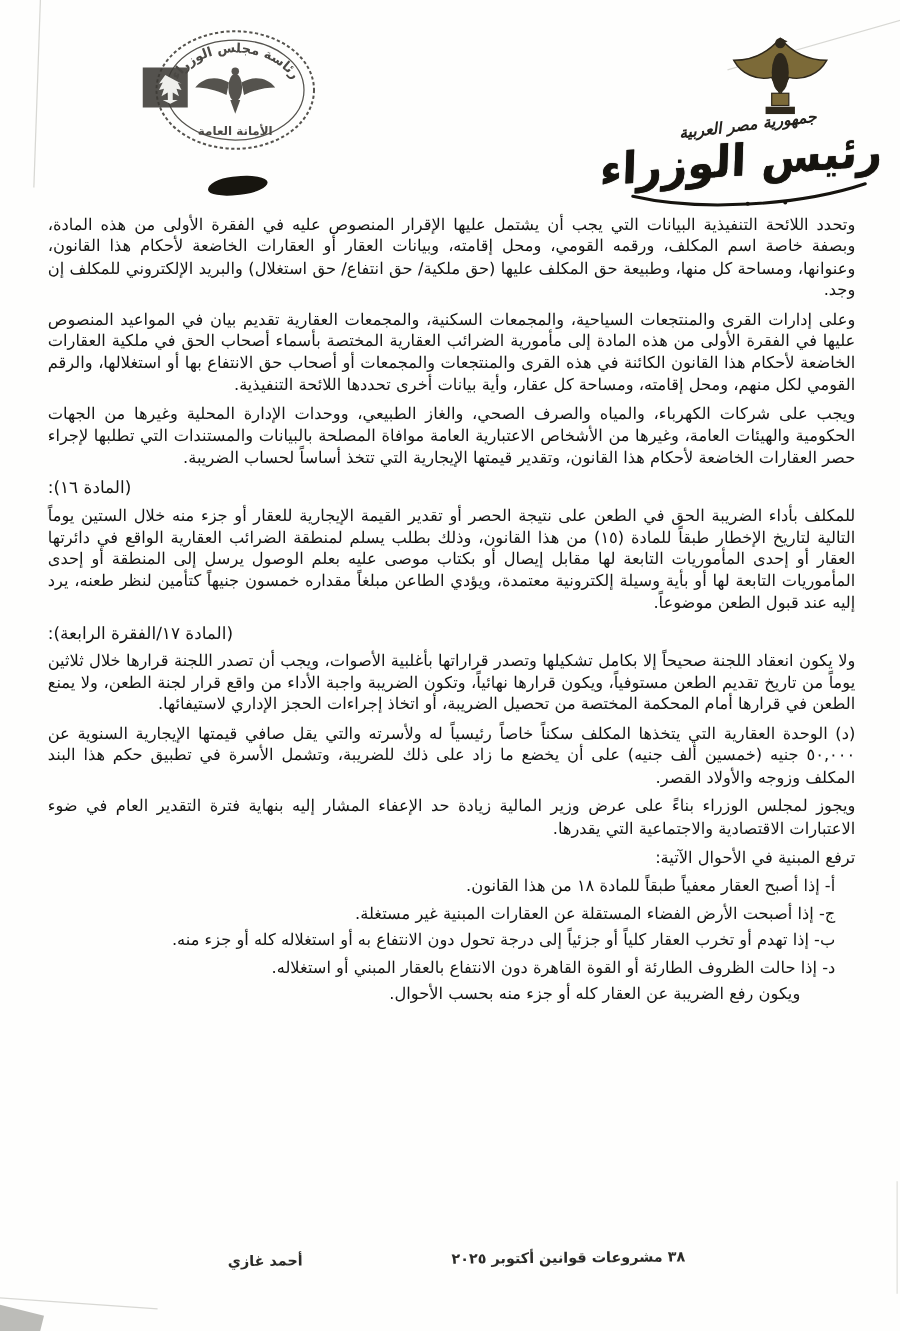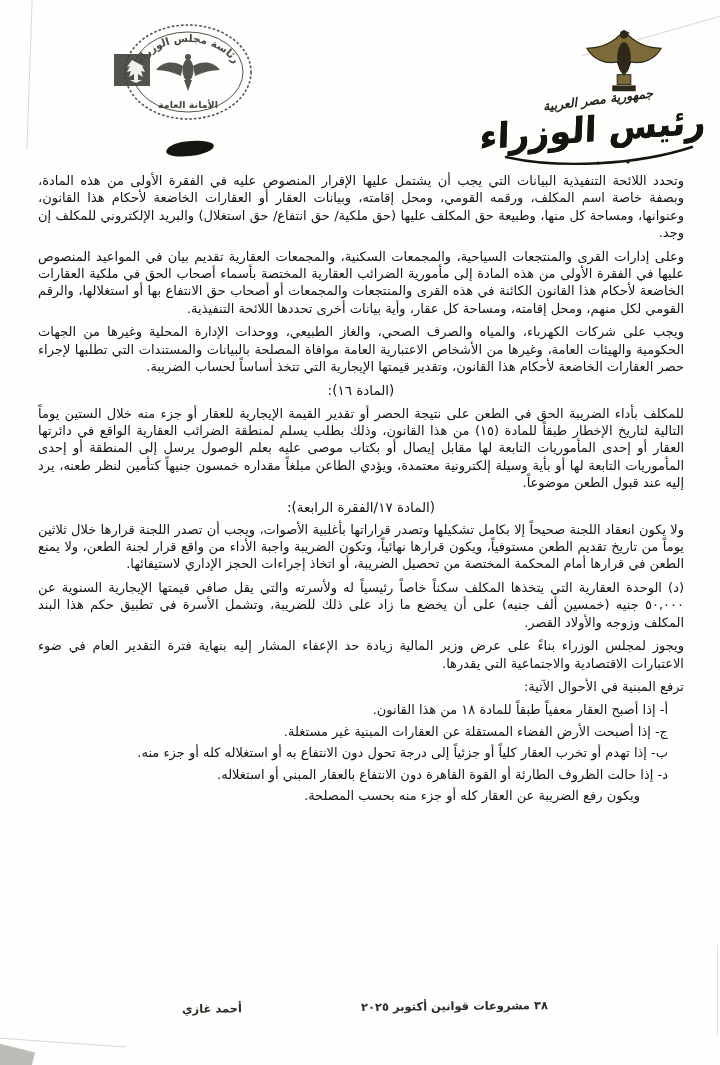--- a/index.html
+++ b/index.html
@@ -35,21 +35,21 @@
     text-shadow:0 0 .6px #16140f;
   }
   .pm-swash{display:block;margin:-6px auto 0;}
   
   .doc{
     position:absolute;top:172px;right:36px;left:38px;
     direction:rtl;font-size:13px;font-weight:400;line-height:1.34;
     text-align:justify;text-justify:inter-word;color:#141412;
   }
   .doc .p{margin:0 0 6px;text-align-last:right;}
-  .doc .h{margin:2px 0 5px;font-size:13.5px;text-align:center;}
+  .doc .h{margin:2px 0 5px;font-size:13.5px;text-align:left;}
   .doc .li{margin:0 0 4px 0;margin-right:16px;text-align-last:right;}
   .doc .closing{margin-right:44px;margin-top:1px;}
   
   .footer{
     position:absolute;left:182px;top:1000px;width:366px;
     display:flex;justify-content:space-between;direction:rtl;
     font-size:11.5px;font-weight:700;color:#2b2b28;transform:rotate(-.6deg);
   }
   svg text{font-family:"DejaVu Sans",sans-serif;}
 </style>
@@ -114,21 +114,21 @@
     <div class="p">للمكلف بأداء الضريبة الحق في الطعن على نتيجة الحصر أو تقدير القيمة الإيجارية للعقار أو جزء منه خلال الستين يوماً التالية لتاريخ الإخطار طبقاً للمادة (١٥) من هذا القانون، وذلك بطلب يسلم لمنطقة الضرائب العقارية الواقع في دائرتها العقار أو إحدى المأموريات التابعة لها مقابل إيصال أو بكتاب موصى عليه بعلم الوصول يرسل إلى المنطقة أو إحدى المأموريات التابعة لها أو بأية وسيلة إلكترونية معتمدة، ويؤدي الطاعن مبلغاً مقداره خمسون جنيهاً كتأمين لنظر طعنه، يرد إليه عند قبول الطعن موضوعاً.</div>
     <div class="h">(المادة ١٧/الفقرة الرابعة):</div>
     <div class="p">ولا يكون انعقاد اللجنة صحيحاً إلا بكامل تشكيلها وتصدر قراراتها بأغلبية الأصوات، ويجب أن تصدر اللجنة قرارها خلال ثلاثين يوماً من تاريخ تقديم الطعن مستوفياً، ويكون قرارها نهائياً، وتكون الضريبة واجبة الأداء من واقع قرار لجنة الطعن، ولا يمنع الطعن في قرارها أمام المحكمة المختصة من تحصيل الضريبة، أو اتخاذ إجراءات الحجز الإداري لاستيفائها.</div>
     <div class="p">(د) الوحدة العقارية التي يتخذها المكلف سكناً خاصاً رئيسياً له ولأسرته والتي يقل صافي قيمتها الإيجارية السنوية عن ٥٠,٠٠٠ جنيه (خمسين ألف جنيه) على أن يخضع ما زاد على ذلك للضريبة، وتشمل الأسرة في تطبيق حكم هذا البند المكلف وزوجه والأولاد القصر.</div>
     <div class="p">ويجوز لمجلس الوزراء بناءً على عرض وزير المالية زيادة حد الإعفاء المشار إليه بنهاية فترة التقدير العام في ضوء الاعتبارات الاقتصادية والاجتماعية التي يقدرها.</div>
     <div class="p">ترفع المبنية في الأحوال الآتية:</div>
     <div class="li">أ- إذا أصبح العقار معفياً طبقاً للمادة ١٨ من هذا القانون.</div>
     <div class="li">ج- إذا أصبحت الأرض الفضاء المستقلة عن العقارات المبنية غير مستغلة.</div>
     <div class="li">ب- إذا تهدم أو تخرب العقار كلياً أو جزئياً إلى درجة تحول دون الانتفاع به أو استغلاله كله أو جزء منه.</div>
     <div class="li">د- إذا حالت الظروف الطارئة أو القوة القاهرة دون الانتفاع بالعقار المبني أو استغلاله.</div>
-    <div class="p closing">ويكون رفع الضريبة عن العقار كله أو جزء منه بحسب المصلحة.</div>
+    <div class="p closing">ويكون رفع الضريبة عن العقار كله أو جزء منه بحسب الأحوال.</div>
   </main>
 
   <div class="footer">
     <span>٣٨ مشروعات قوانين أكتوبر ٢٠٢٥</span>
     <span>أحمد غازي</span>
   </div>
 
 </div>
 
 </body></html>

